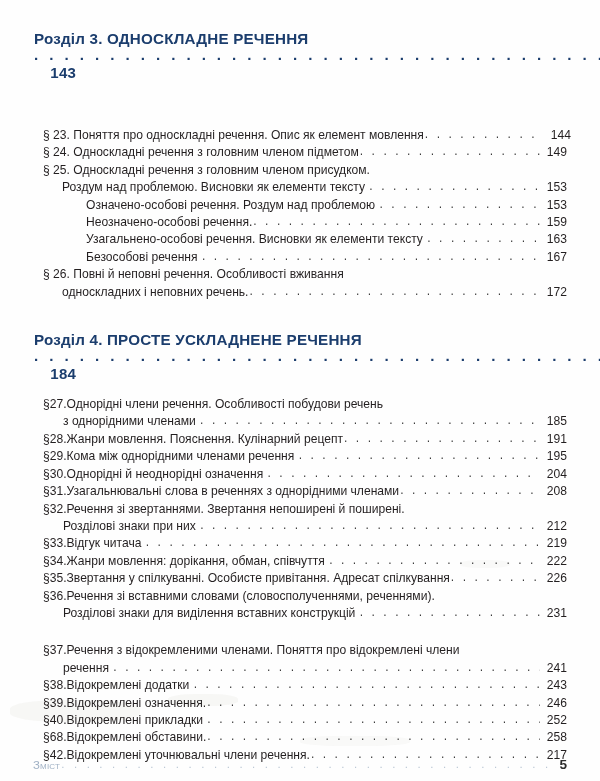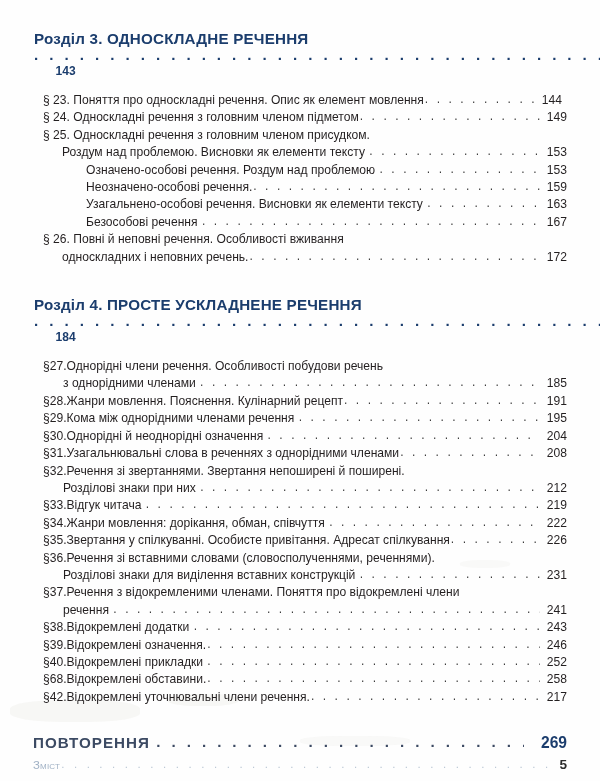--- a/index.html
+++ b/index.html
@@ -73,21 +73,21 @@
     flex-direction: column;
   }
   .chapter .leader {
     color: #1b3d6d;
     letter-spacing: 3.4px;
     font-weight: bold;
     position: relative;
     top: -1px;
   }
   .chapter .pg {
-    font-size: 12px;
+    font-size: 15px;
     font-weight: bold;
     color: #1b3d6d;
     width: 42px;
   }
 
   .section-head {
     font-size: 15.2px;
     font-weight: bold;
     color: #3c4a63;
     letter-spacing: 1.0px;
@@ -183,21 +183,21 @@
     <div class="gap-xl"></div>
 
     <div class="row chapter" style="padding-left:33px; padding-right:33px;">
       <span class="txt">Розділ 3. ОДНОСКЛАДНЕ РЕЧЕННЯ</span>
       <span class="leader">. . . . . . . . . . . . . . . . . . . . . . . . . . . . . . . . . . . . . . . . . . . . . . . . . . . . . . . . . . . . . . . . . . . . . . . . . . . . . . . . . . . . . . . . . . . . . . . . . . . . . . . . . . . . . . . . . . . .</span>
       <span class="pg">143</span>
     </div>
 
     <div class="gap-md"></div>
 
-    <div class="row entry lvl1" style="padding-right:38px;">
+    <div class="row entry lvl1" style="padding-right:29px;margin-top:32px;">
       <span class="txt">§ 23. Поняття про односкладні речення. Опис як елемент мовлення</span>
       <span class="leader">. . . . . . . . . . . . . . . . . . . . . . . . . . . . . . . . . . . . . . . . . . . . . . . . . . . . . . . . . . . . . . . . . . . . . . . . . . . . . . . . . . . . . . . . . . . . . . . . . . . . . . . . . . . . . . . . . . . .</span>
       <span class="pg">144</span>
     </div>
 
     <div class="row entry lvl1" style="padding-right:33px;">
       <span class="txt">§ 24. Односкладні речення з головним членом підметом</span>
       <span class="leader">. . . . . . . . . . . . . . . . . . . . . . . . . . . . . . . . . . . . . . . . . . . . . . . . . . . . . . . . . . . . . . . . . . . . . . . . . . . . . . . . . . . . . . . . . . . . . . . . . . . . . . . . . . . . . . . . . . . .</span>
       <span class="pg">149</span>
     </div>
@@ -331,21 +331,21 @@
       <span class="leader">. . . . . . . . . . . . . . . . . . . . . . . . . . . . . . . . . . . . . . . . . . . . . . . . . . . . . . . . . . . . . . . . . . . . . . . . . . . . . . . . . . . . . . . . . . . . . . . . . . . . . . . . . . . . . . . . . . . .</span>
       <span class="pg"></span>
     </div>
 
     <div class="row entry lvl1c" style="padding-right:33px;">
       <span class="txt">Розділові знаки для виділення вставних конструкцій </span>
       <span class="leader">. . . . . . . . . . . . . . . . . . . . . . . . . . . . . . . . . . . . . . . . . . . . . . . . . . . . . . . . . . . . . . . . . . . . . . . . . . . . . . . . . . . . . . . . . . . . . . . . . . . . . . . . . . . . . . . . . . . .</span>
       <span class="pg">231</span>
     </div>
 
-    <div class="row entry lvl1 nodots" style="padding-right:33px;">
+    <div class="row entry lvl1 nodots" style="padding-right:33px;margin-top:20px;">
       <span class="txt">§37.Речення з відокремленими членами. Поняття про відокремлені члени</span>
       <span class="leader">. . . . . . . . . . . . . . . . . . . . . . . . . . . . . . . . . . . . . . . . . . . . . . . . . . . . . . . . . . . . . . . . . . . . . . . . . . . . . . . . . . . . . . . . . . . . . . . . . . . . . . . . . . . . . . . . . . . .</span>
       <span class="pg"></span>
     </div>
 
     <div class="row entry lvl1c" style="padding-right:33px;justify-content:flex-end;">
       <span class="txt">речення </span>
       <span class="leader">. . . . . . . . . . . . . . . . . . . . . . . . . . . . . . . . . . . . . . . . . . . . . . . . . . . . . . . . . . . . . . . . . . . . . . . . . . . . . . . . . . . . . . . . . . . . . . . . . . . . . . . . . . . . . . . . . . . .</span>
       <span class="pg">241</span>
     </div>

